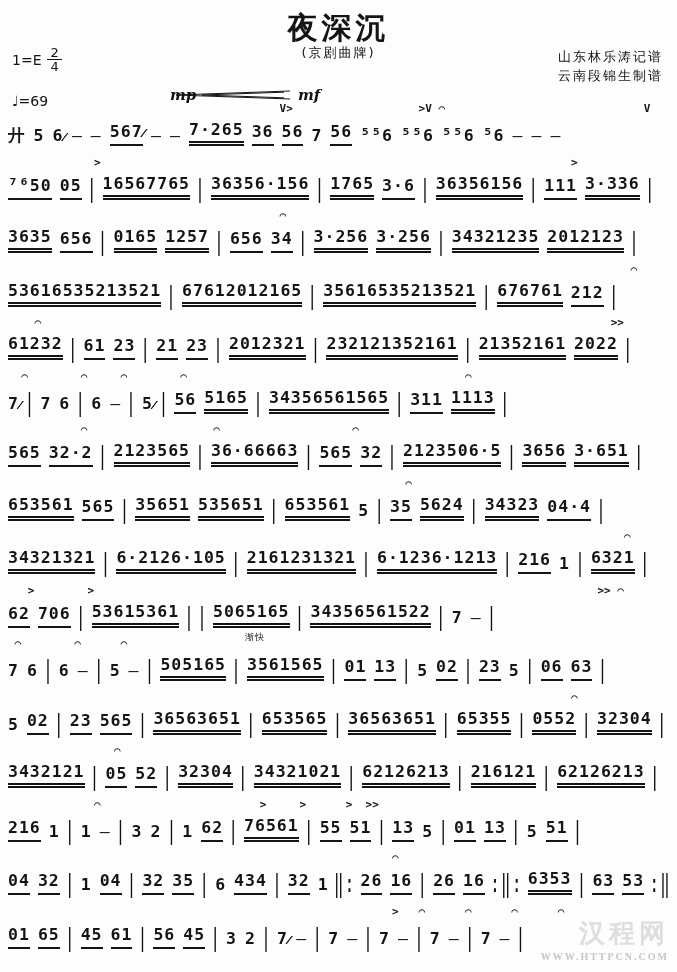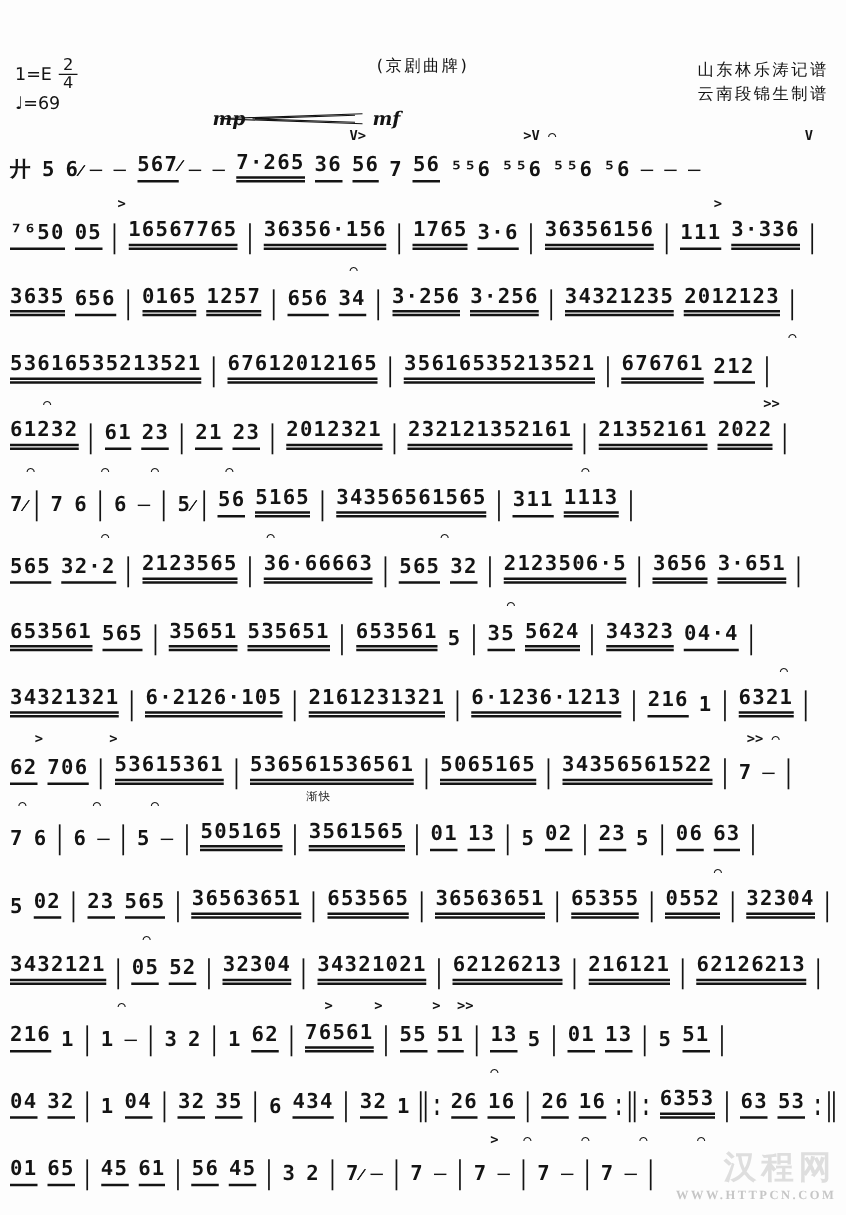--- a/index.html
+++ b/index.html
@@ -17,21 +17,21 @@
   }
   .subtitle{
     position:absolute;top:44px;left:0;right:0;text-align:center;
     font-size:13px;letter-spacing:2px;
   }
   .keyblock{position:absolute;left:12px;top:46px;font-size:14px;}
   .keyrow{display:flex;align-items:center;gap:6px;}
   .frac{display:inline-flex;flex-direction:column;align-items:center;font-style:normal;line-height:1;}
   .frac i{font-style:normal;font-size:13px;padding:0 3px;}
   .frac .den{border-top:1px solid #141414;}
-  .tempo{margin-top:2px;font-size:14px;}
+  .tempo{margin-top:20px;font-size:14px;}
   .credits{
     position:absolute;right:14px;top:48px;text-align:right;
     font-size:13px;line-height:1.45;letter-spacing:2px;
     font-family:"DejaVu Serif","DejaVu Sans",serif;
   }
   
   .dynrow{position:relative;height:16px;}
   .dyn{
     position:absolute;top:0;
     font:italic bold 15px "DejaVu Serif",serif;
@@ -68,20 +68,21 @@
     font-family:"DejaVu Serif",serif;
   }
   .wurl{font-size:10px;color:#c6c6c6;letter-spacing:2px;font-weight:700;font-family:Liberation Serif, serif;}
 </style>
 </head>
 <body>
 
 <div class="sheet">
 
   <div class="header">
+    <div class="title">夜深沉</div>
     <div class="subtitle">(京剧曲牌)</div>
 
     <div class="keyblock">
       <div class="keyrow">
         <span>1=E</span>
         <span class="frac">
           <i>2</i>
           <i class="den">4</i>
         </span>
       </div>
@@ -285,21 +286,20 @@
         </div>
       </div>
       <div class="mline">
         <div class="above">   &gt;        &gt;                                                                            &gt;&gt; ⌒</div>
         <div class="notes">
           <span class="tok beam1">62</span>
           <span class="tok beam1">706</span>
           <span class="tok bar">|</span>
           <span class="tok beam2">53615361</span>
           <span class="tok bar">|</span>
-          <span class="tok beam2">536561536561</span>
           <span class="tok bar">|</span>
           <span class="tok beam2">5065165</span>
           <span class="tok bar">|</span>
           <span class="tok beam2">34356561522</span>
           <span class="tok bar">|</span>
           <span class="tok note">7</span>
           <span class="tok dash">–</span>
           <span class="tok bar">|</span>
         </div>
         <div class="below">渐快</div>

